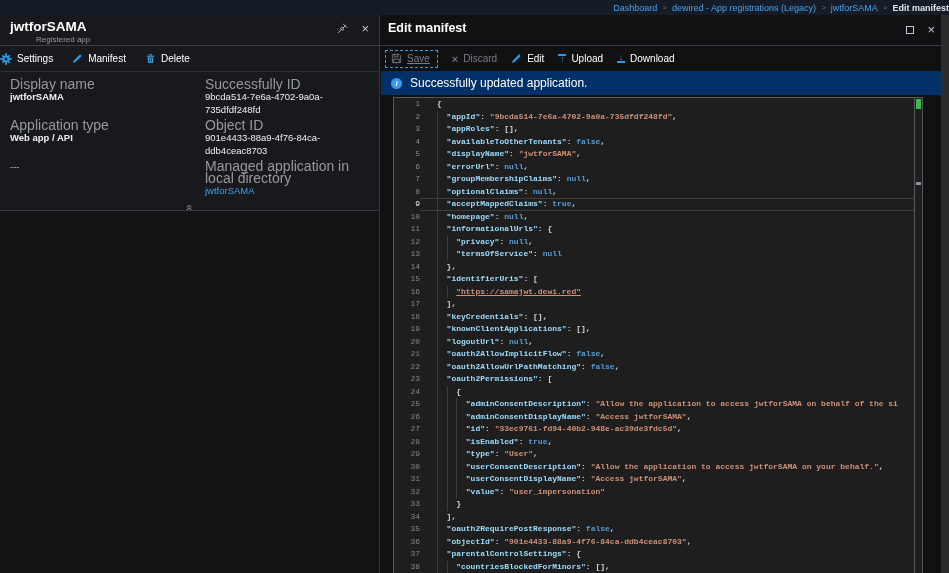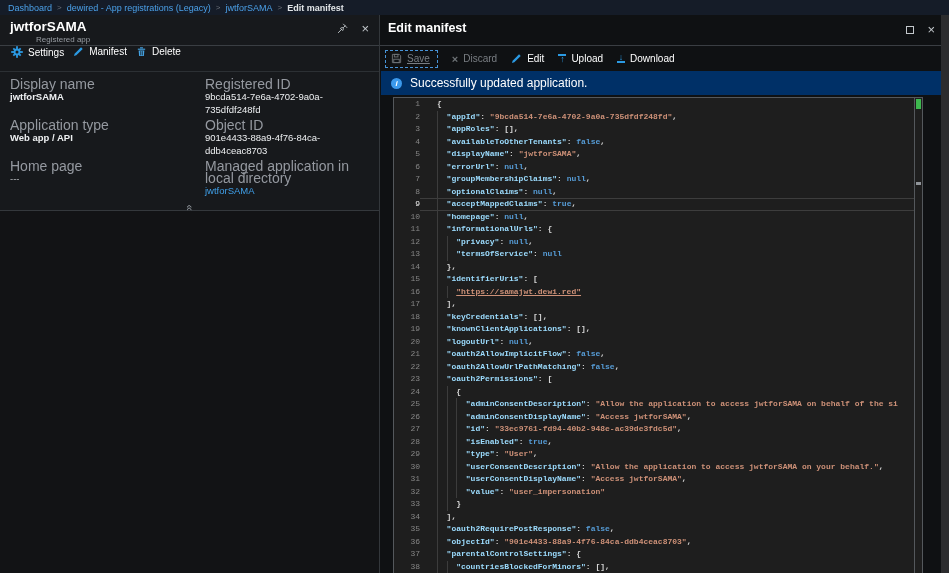--- a/index.html
+++ b/index.html
@@ -4,21 +4,21 @@
 <style>
   * { margin:0; padding:0; box-sizing:border-box; }
   html,body { width:949px; height:573px; overflow:hidden; background:#0b0c0e;
               font-family:"Liberation Sans", sans-serif; }
 
   .screen { position:relative; width:949px; height:573px; }
 
   
   .topbar { position:absolute; left:0; top:0; width:949px; height:15px;
             background:#151c28; display:flex; align-items:center;
-            padding-left:8px; font-size:9px; white-space:nowrap; }
+            padding-left:8px; font-size:9px; white-space:nowrap;justify-content:flex-end; }
   .crumb { color:#4ba0e8; cursor:pointer; }
   .crumb.current { color:#e2e6e9; font-weight:bold; }
   .sep { color:#6a7078; margin:0 5px; font-size:8px; }
 
   
   .blade-left { position:absolute; left:0; top:15px; width:380px; height:558px;
                 background:#17191c; border-right:1px solid #33373b;
                 display:flex; flex-direction:column; }
   .blade-right { position:absolute; left:380px; top:15px; width:569px; height:558px;
                  background:#0f1113; }
@@ -26,21 +26,21 @@
   
   .lheader { height:31px; border-bottom:1px solid #3a3e43; display:flex;
              justify-content:space-between; padding:5px 10px 0 10px; }
   .ltitle { font-size:13.5px; font-weight:bold; color:#ffffff; line-height:14px; }
   .lsub   { font-size:8px; color:#989da3; margin-top:1px;padding-left:26px; }
   .hicons { display:flex; gap:13px; align-items:flex-start; padding-top:3px; }
   .hicon  { color:#c3c8cc; font-size:13px; line-height:11px; cursor:pointer; }
 
   
   .ltoolbar { height:26px; border-bottom:1px solid #2c3034; display:flex;
-              align-items:flex-start; padding-left:11px; gap:9px; }
+              align-items:center; gap:19px; }
   .tbtn { display:inline-flex; align-items:center; gap:5px; font-size:10px;
           color:#ffffff; cursor:pointer; }
   .tbtn.disabled { color:#797e83; cursor:default; }
   .tbtn.focusring { border:1px dashed #4894d8; padding:2px 7px 3px 5px;text-decoration:underline; }
 
   .arrico { display:inline-flex; flex-direction:column; align-items:center; line-height:1; }
   .arrico .bar { width:8px; height:1.5px; background:#2b9ae3; }
   .arrico .arr { font-size:9px; color:#2b9ae3; line-height:7px; }
 
   
@@ -177,33 +177,32 @@
         <span>Delete</span>
       </span>
     </div>
 
     <div class="lfields" id="fields">
         <div>
           <div class="flabel">Display name</div>
           <div class="fvalue bold">jwtforSAMA</div>
         </div>
         <div>
-          <div class="flabel">Registered ID</div>
+          <div class="flabel">Successfully ID</div>
           <div class="fvalue">9bcda514-7e6a-4702-9a0a-735dfdf248fd</div>
         </div>
         <div>
           <div class="flabel">Application type</div>
           <div class="fvalue bold">Web app / API</div>
         </div>
         <div>
           <div class="flabel">Object ID</div>
           <div class="fvalue">901e4433-88a9-4f76-84ca-ddb4ceac8703</div>
         </div>
         <div>
-          <div class="flabel">Home page</div>
           <div class="fvalue muted">---</div>
         </div>
         <div>
           <div class="flabel">Managed application in local directory</div>
           <div class="fvalue link">jwtforSAMA</div>
         </div>
       </div>
 
     <div class="lcollapse">
       <span class="chev">«</span>

